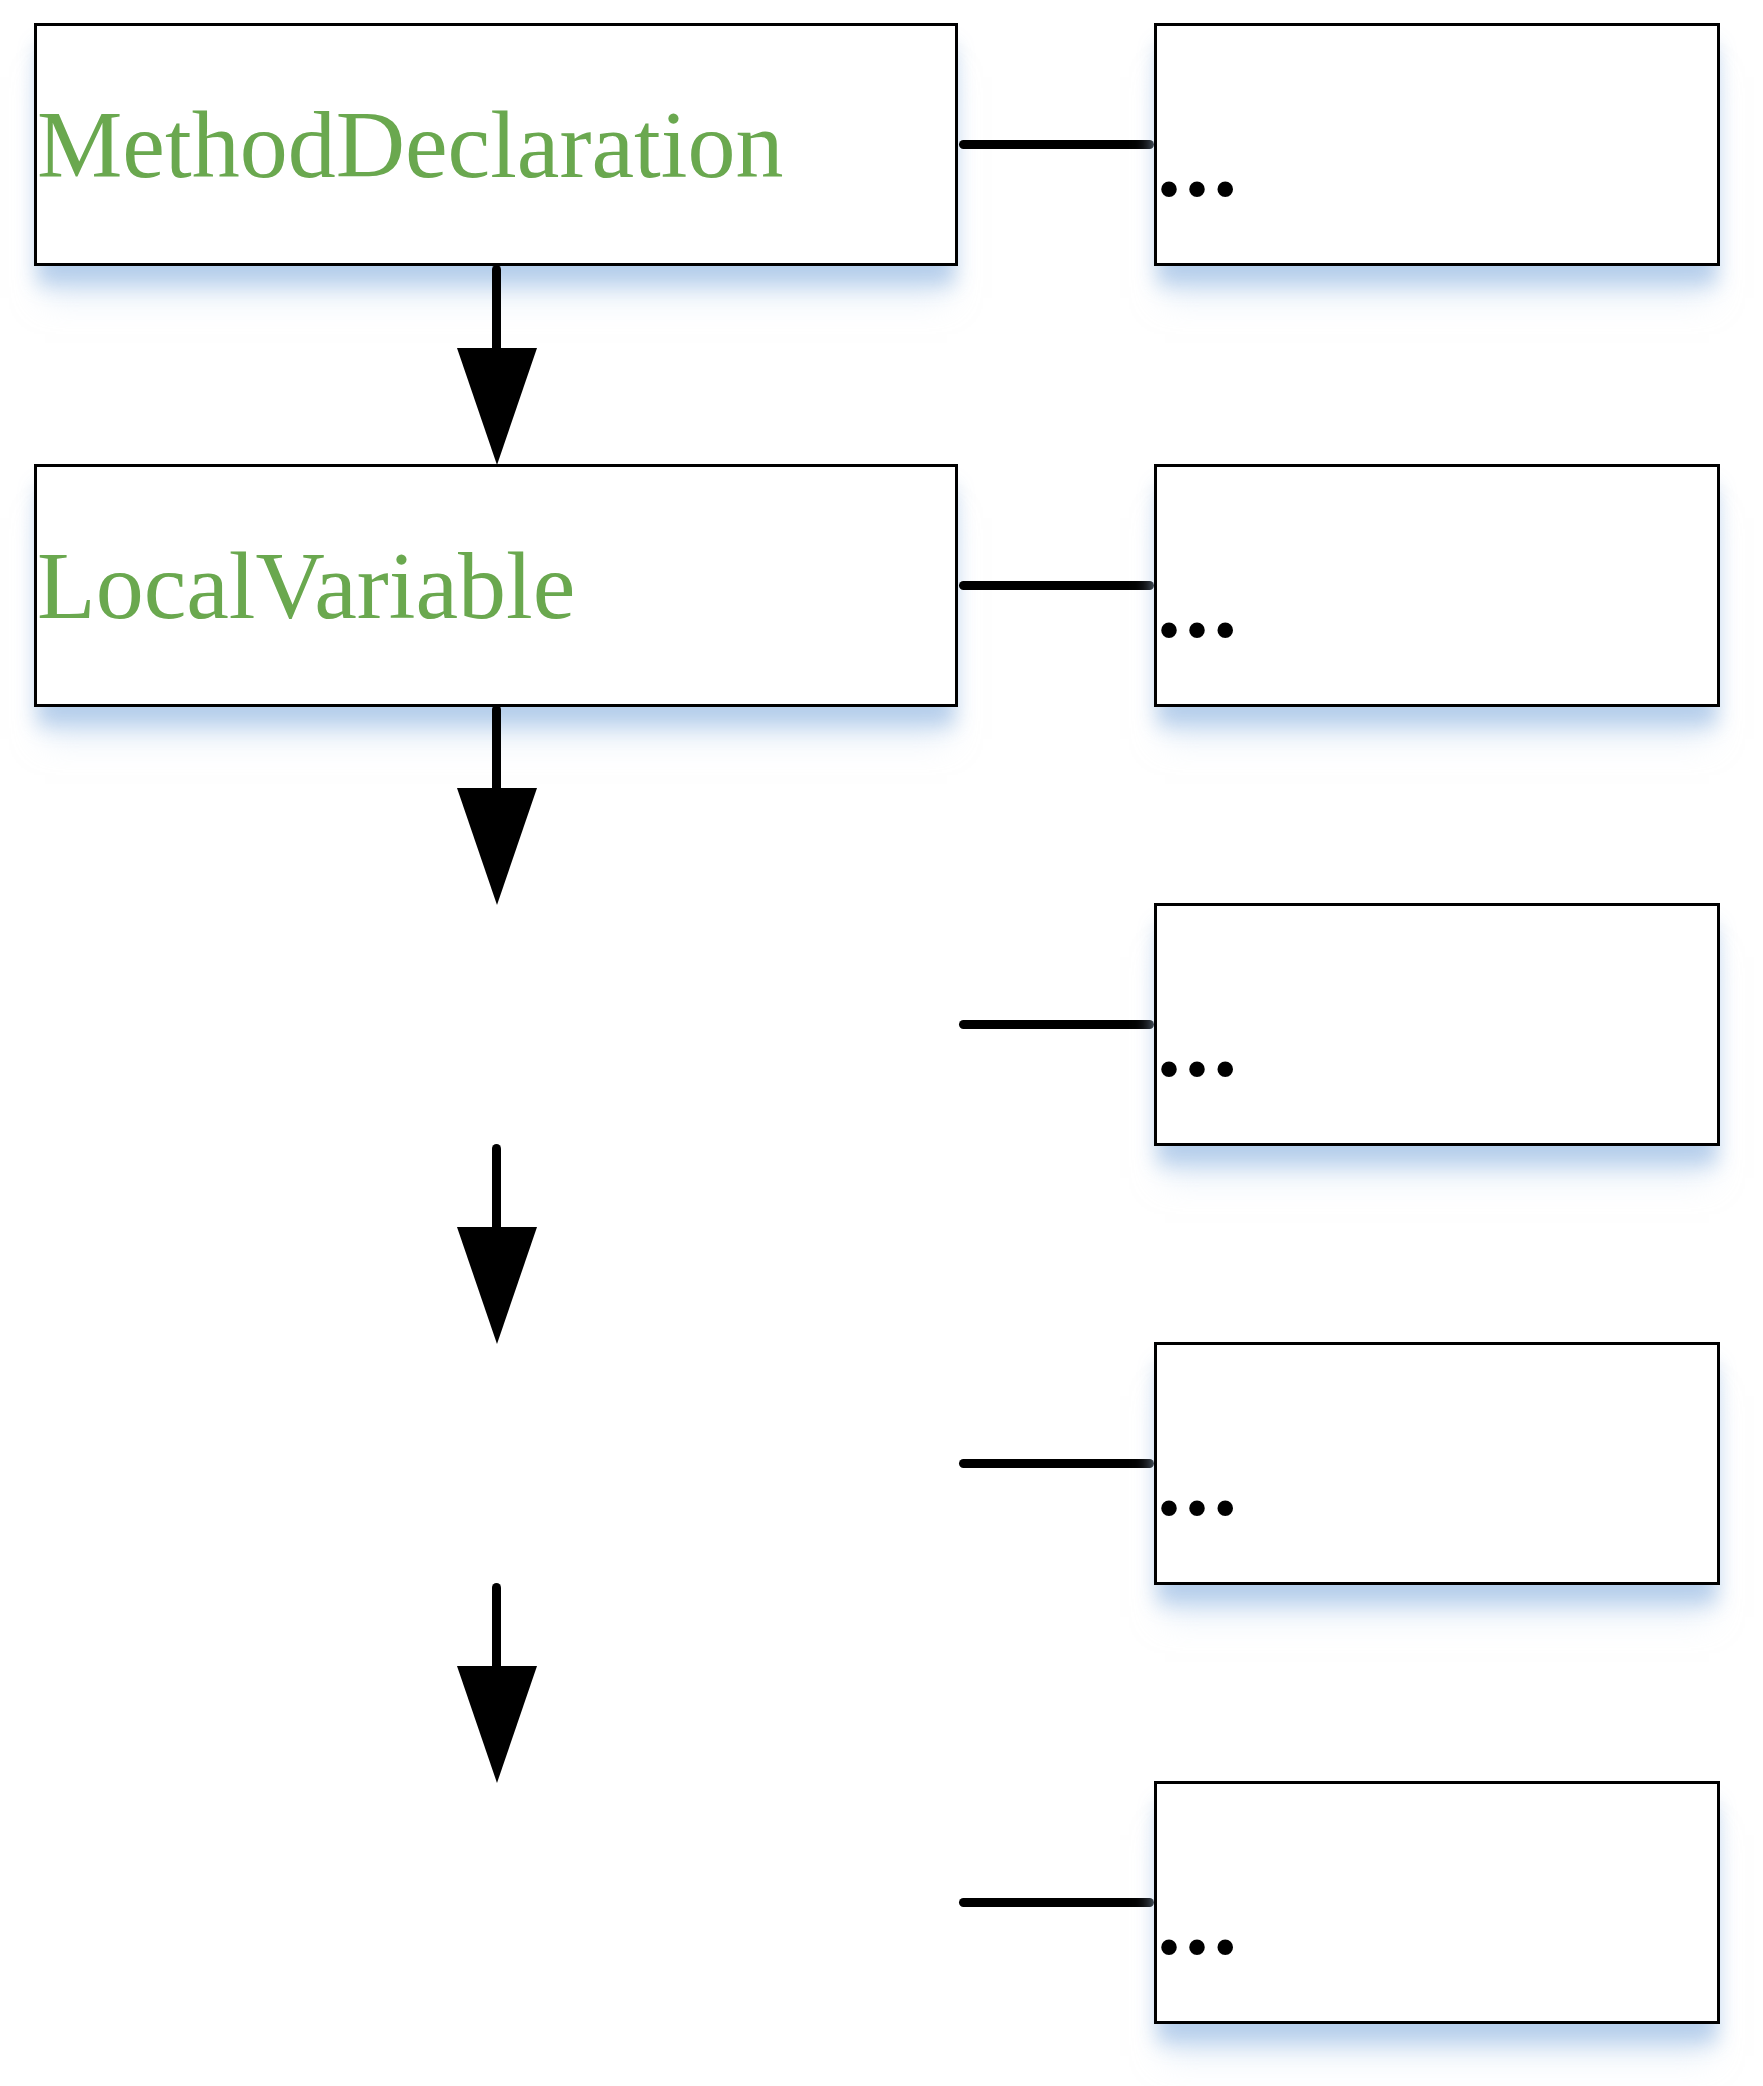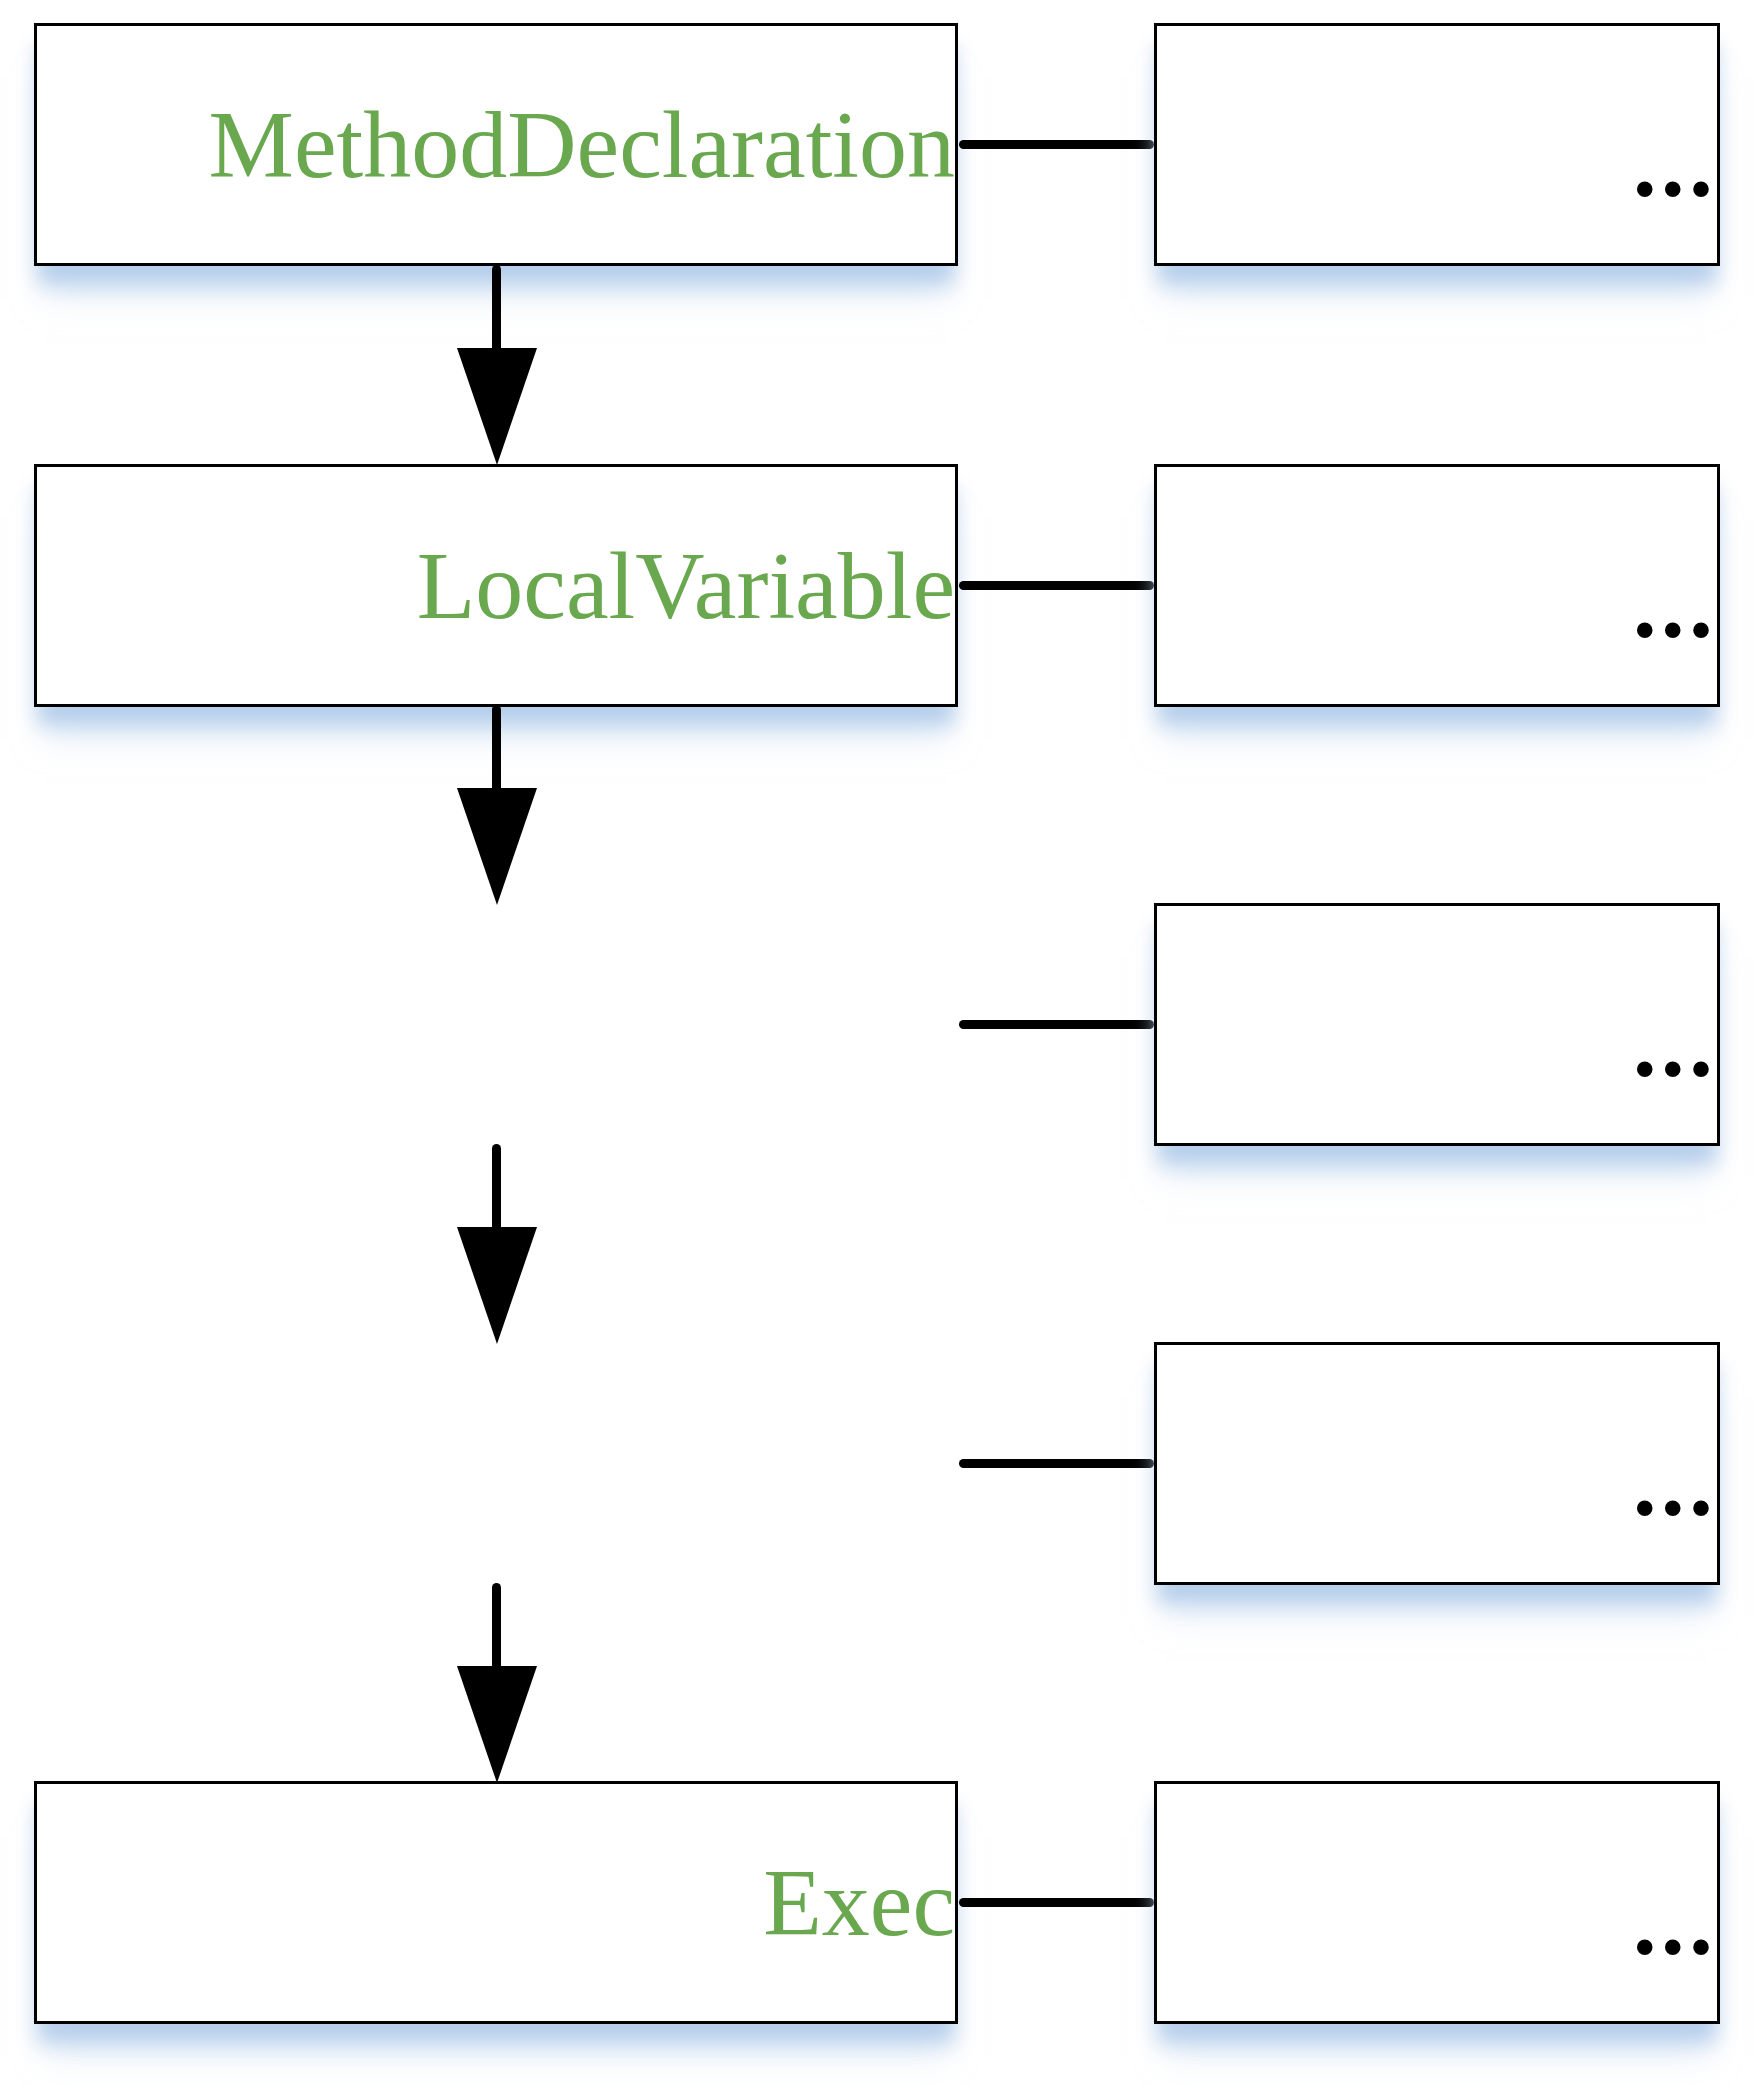--- a/index.html
+++ b/index.html
@@ -27,21 +27,21 @@
   }
 
   .node-box {
     position: absolute;
     top: 0;
     height: 243px;
     background: #ffffff;
     border: 3.4px solid var(--line-black);
     display: flex;
     align-items: center;
-    justify-content: flex-end;
+    justify-content: flex-start;
     box-shadow: 0 20.6px 19px -2.7px var(--shadow-blue),
                 0 43px 30px -11px rgba(205, 223, 243, 0.5);
   }
   .main-box { left: 34px;   width: 924px; }
   .side-box { left: 1154px; width: 566px;  }
 
   .node-label {
     color: var(--label-green);
     font-size: 96px;
     line-height: 1;
@@ -143,23 +143,20 @@
       <span class="ellipsis-label">...</span>
     </div>
   </div>
 
   <div class="down-arrow" style="top:1583px">
     <div class="arrow-stem"></div>
     <div class="arrow-head"></div>
   </div>
 
   <div class="row" style="top:1781px">
-    <div class="node-box main-box">
-      <span class="node-label">Exec</span>
-    </div>
     <div class="connector-line"></div>
     <div class="node-box side-box">
       <span class="ellipsis-label">...</span>
     </div>
   </div>
 
 </div>
 
 
 </body></html>

